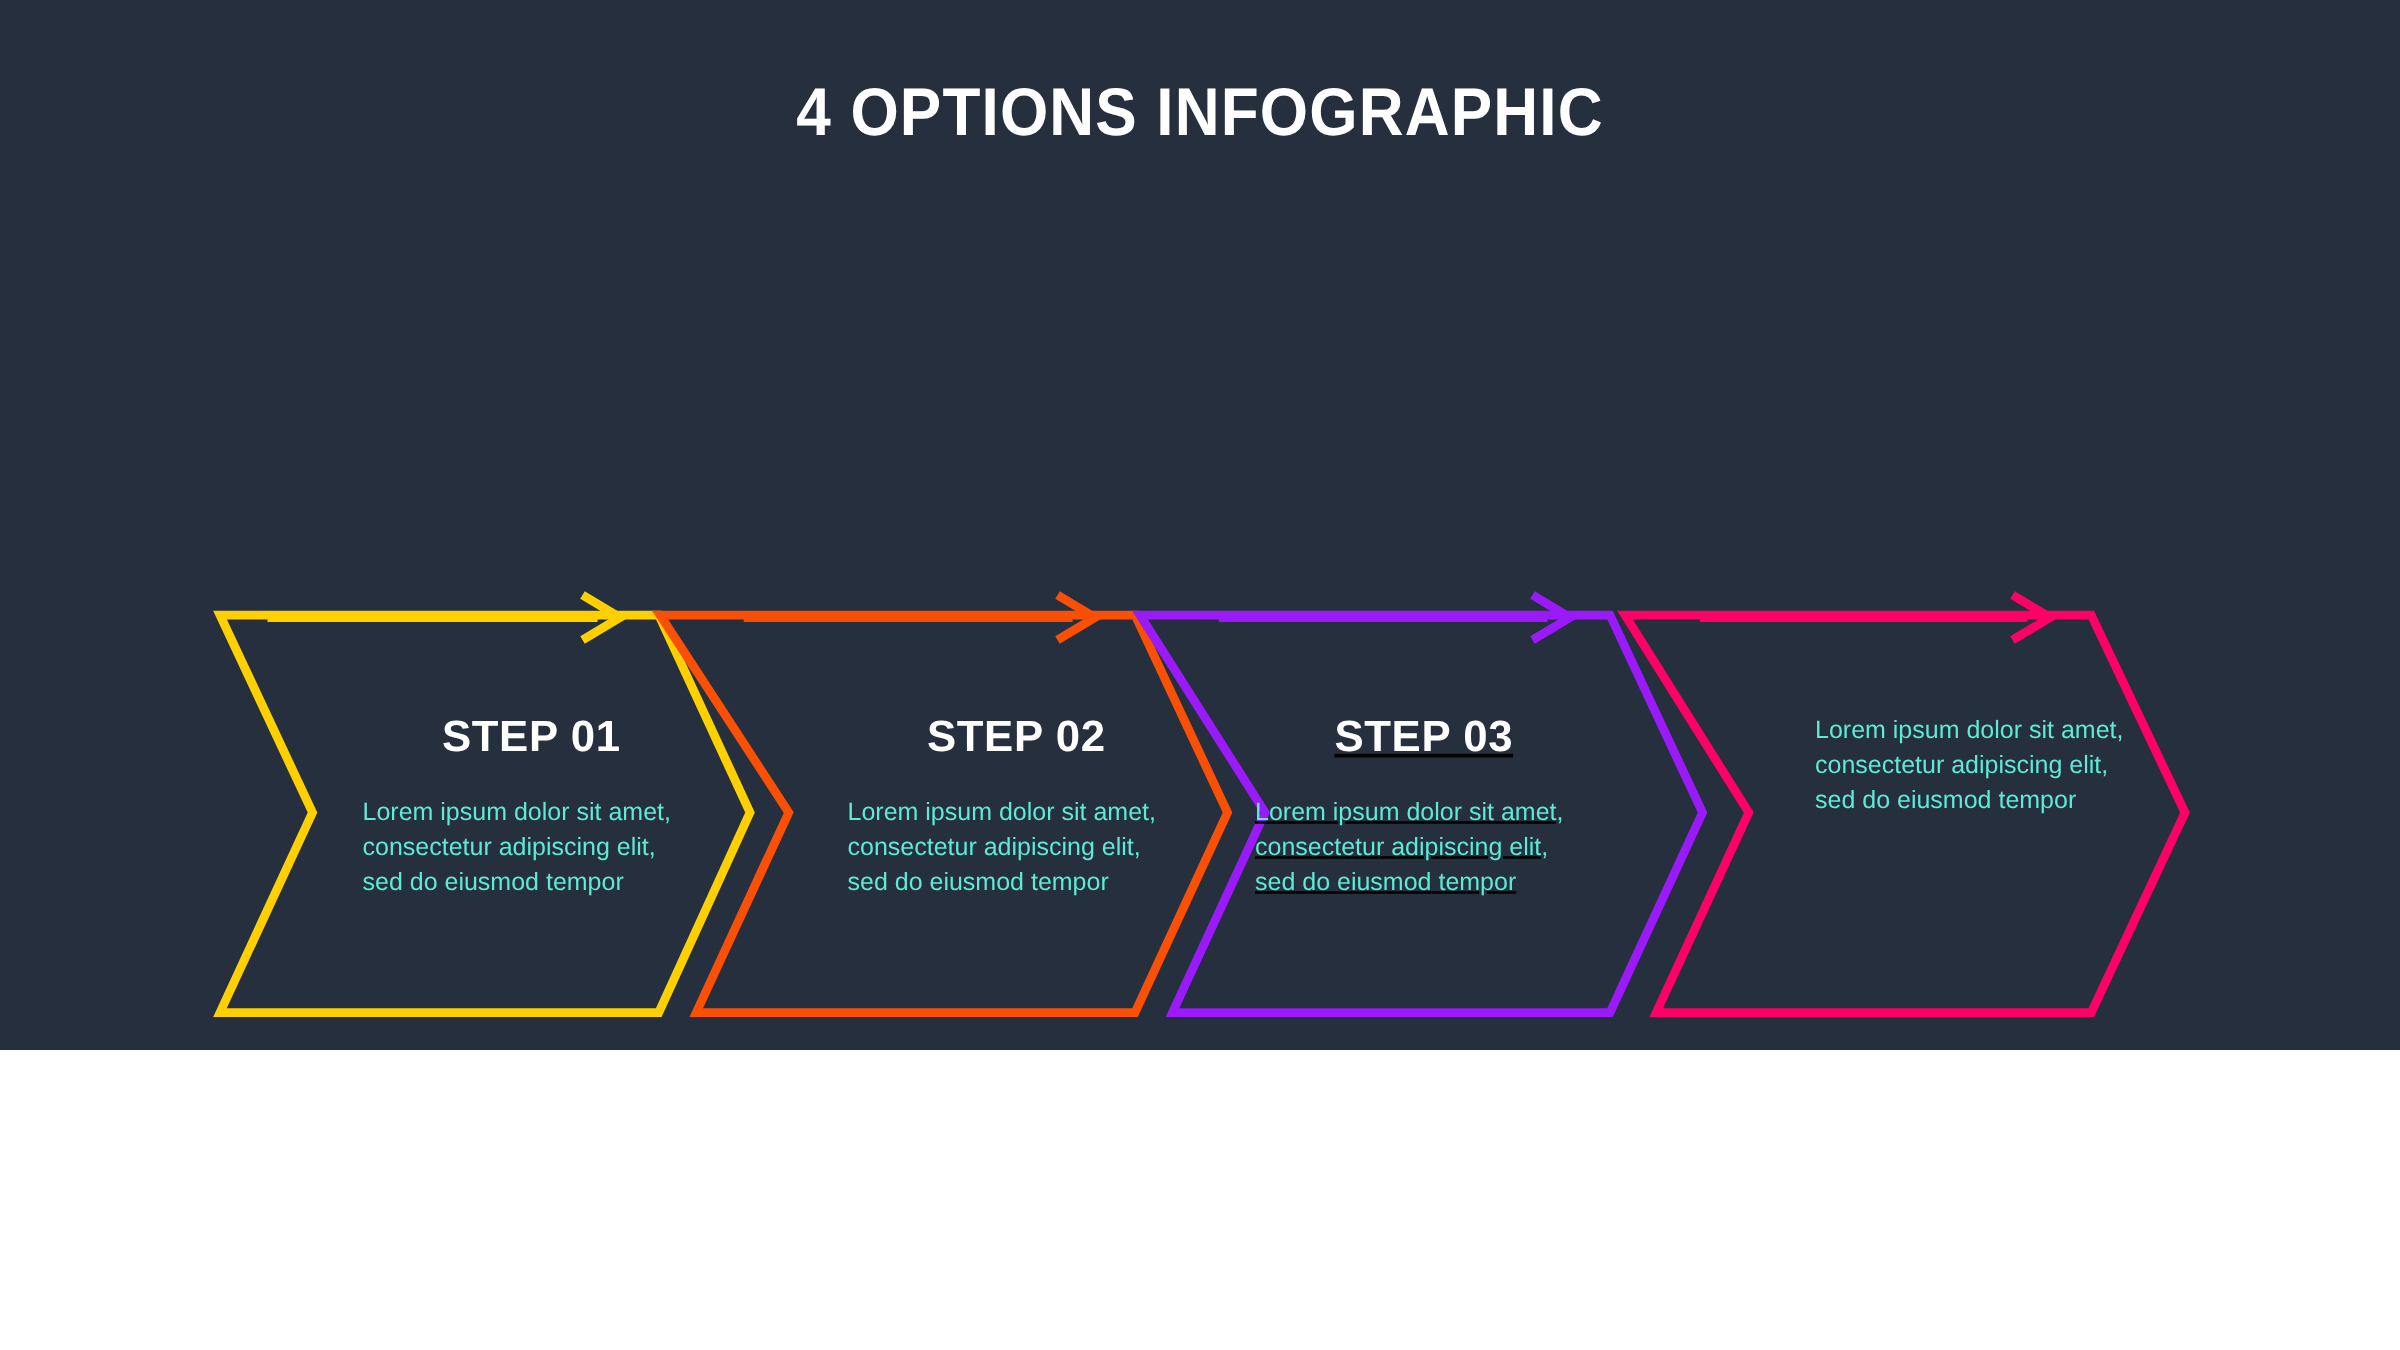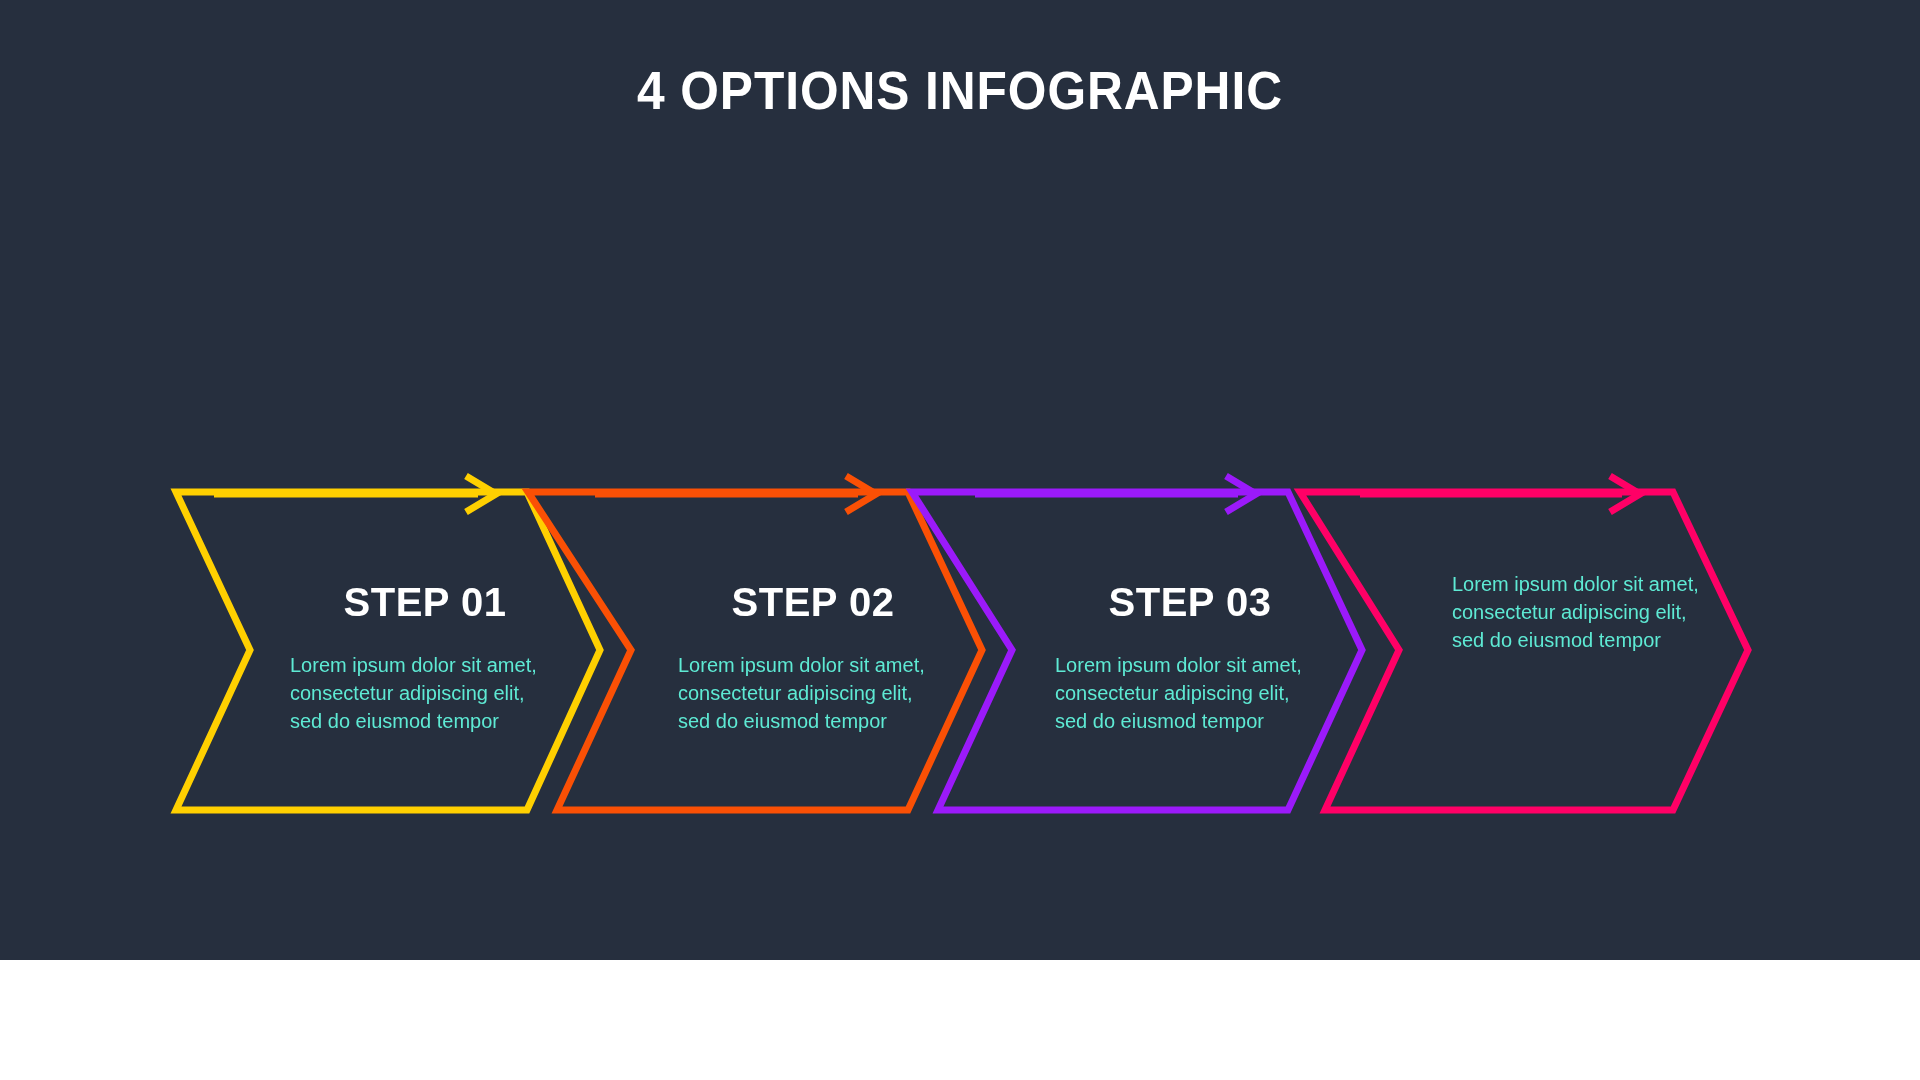--- a/index.html
+++ b/index.html
@@ -9,21 +9,21 @@
   }
   body {
     width: 1920px;
     height: 1080px;
     overflow: hidden;
     font-family: "Liberation Sans", sans-serif;
   }
   #stage {
     position: relative;
     width: 1920px;
-    height: 960px;
+    height: 840px;
     background: #262F3E;
   }
 
   
   #title {
     position: absolute;
     top: 62px;
     left: 0;
     width: 1920px;
     text-align: center;
@@ -67,39 +67,39 @@
   }
 
   
   .step-text {
     position: absolute;
     width: 270px;
   }
   .step-heading {
     color: #FFFFFF;
     font-family: "Liberation Sans", sans-serif;
-    font-size: 40px;
+    font-size: 35px;
     font-weight: 600;
     letter-spacing: 0.5px;
-    margin: 10px 0 26px 0;
+    margin: 0 0 26px 0;
     white-space: nowrap;
   }
   .step-body {
     color: #5eead4;
     font-family: "Liberation Sans", sans-serif;
     font-size: 20px;
     font-weight: 400;
     line-height: 1.40;
     margin: 0;
   }
 
   
   #step-text-1 { left: 290px;  top: 570px; }
   #step-text-2 { left: 678px;  top: 570px; }
-  #step-text-3 { left: 1055px; top: 570px; }
+  #step-text-3 { left: 1004px; top: 570px; text-decoration: underline; }
   #step-text-4 { left: 1452px; top: 570px; }
 
   #step-text-1 .step-heading { text-align: center; }
   #step-text-2 .step-heading { text-align: center; }
   #step-text-3 .step-heading { text-align: center; }
   #step-text-4 .step-heading { text-align: center; }
 </style>
 </head>
 <body>
 

